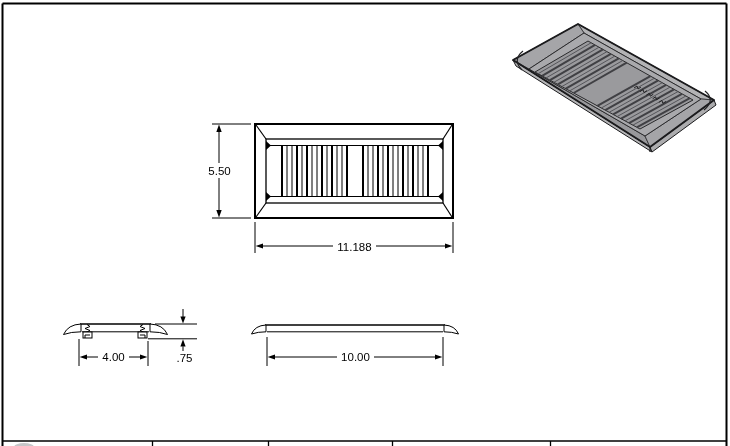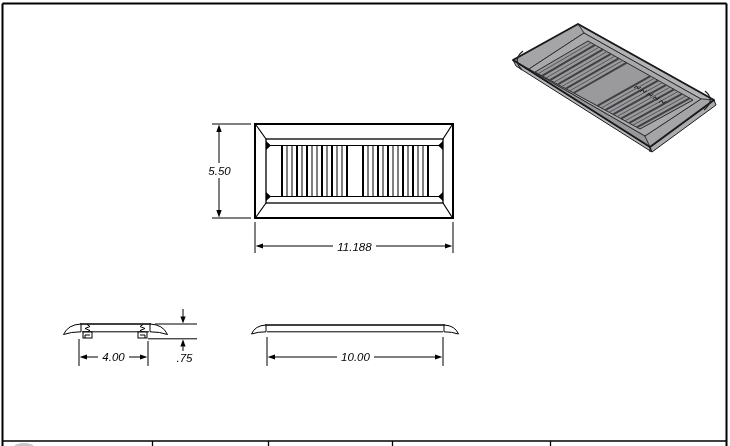--- a/index.html
+++ b/index.html
@@ -1,17 +1,17 @@
 <!DOCTYPE html>
 <html><head>
 <meta charset="utf-8">
 <style>
   html,body{margin:0;padding:0;background:#ffffff;}
   #sheet{position:relative;width:730px;height:446px;background:#ffffff;overflow:hidden;
-         font-family:"Liberation Sans", sans-serif;font-style:italic;}
+         font-family:"Liberation Sans", sans-serif;}
   svg{position:absolute;left:0;top:0;}
   text{font-family:"Liberation Sans", sans-serif;font-size:11.5px;fill:#000;}
 </style>
 </head>
 <body>
 
 <div id="sheet">
 <svg width="730" height="446" viewBox="0 0 730 446">
 
   <g stroke="#000" stroke-width="2" fill="none">

